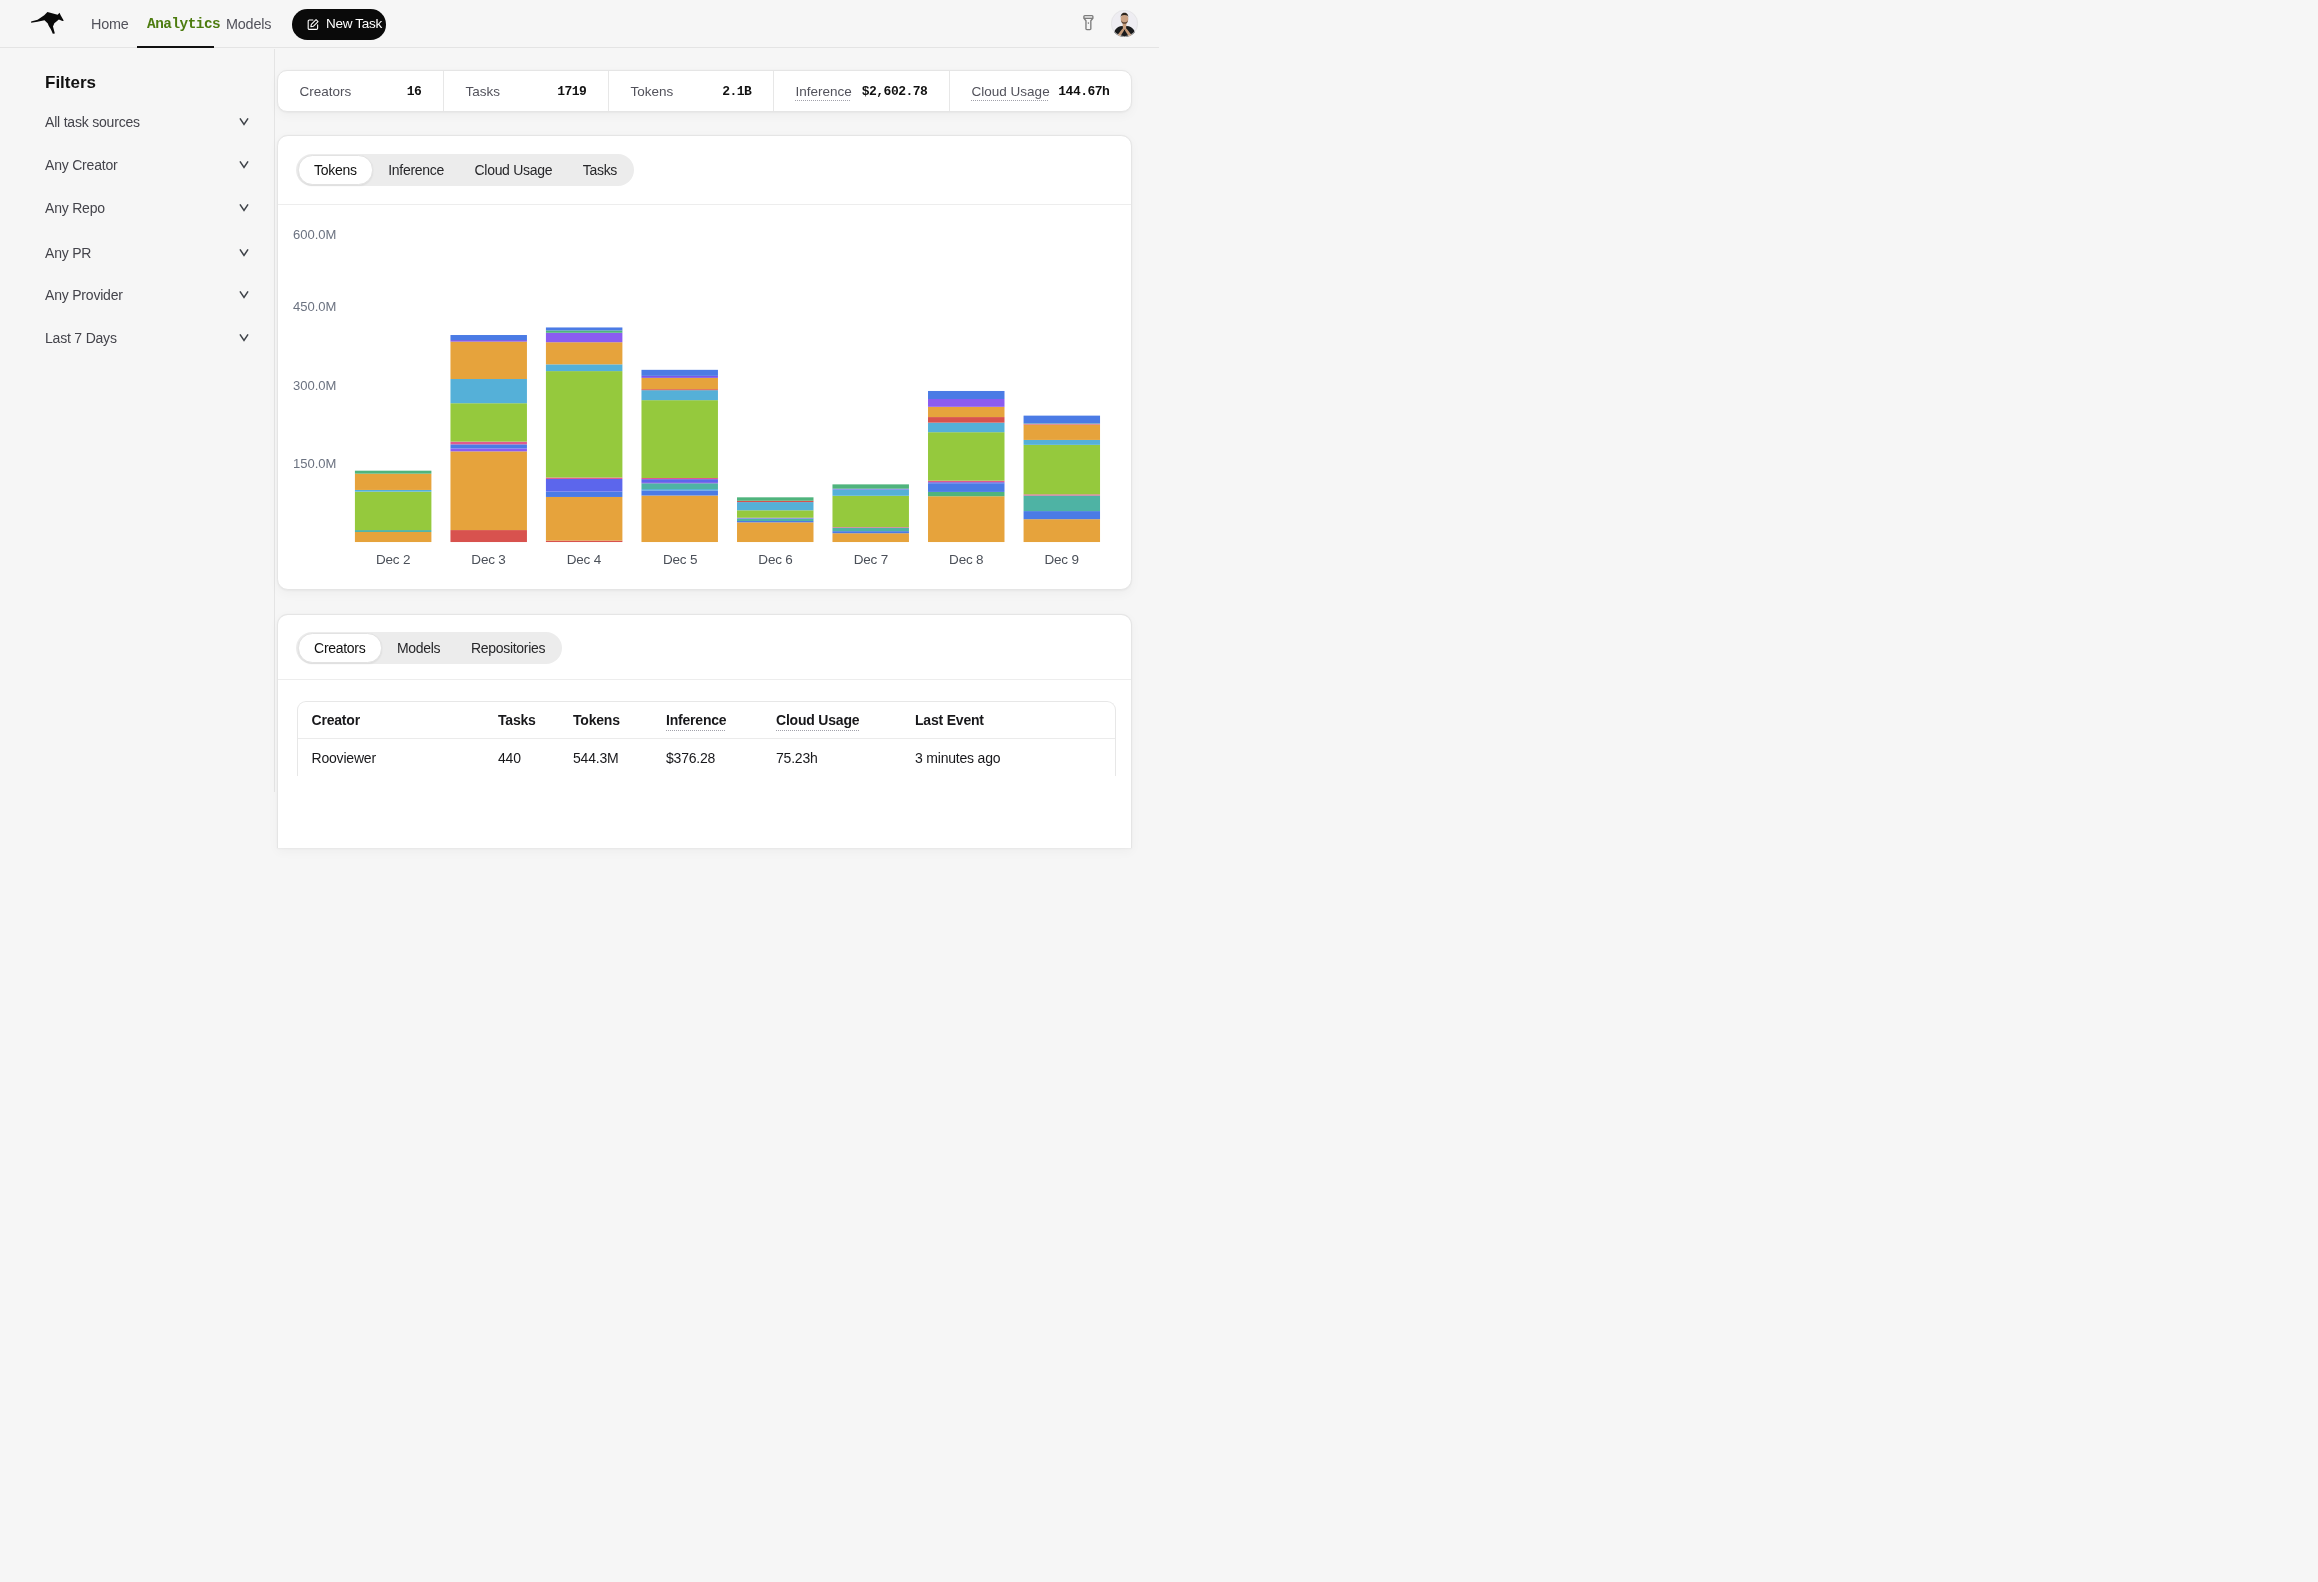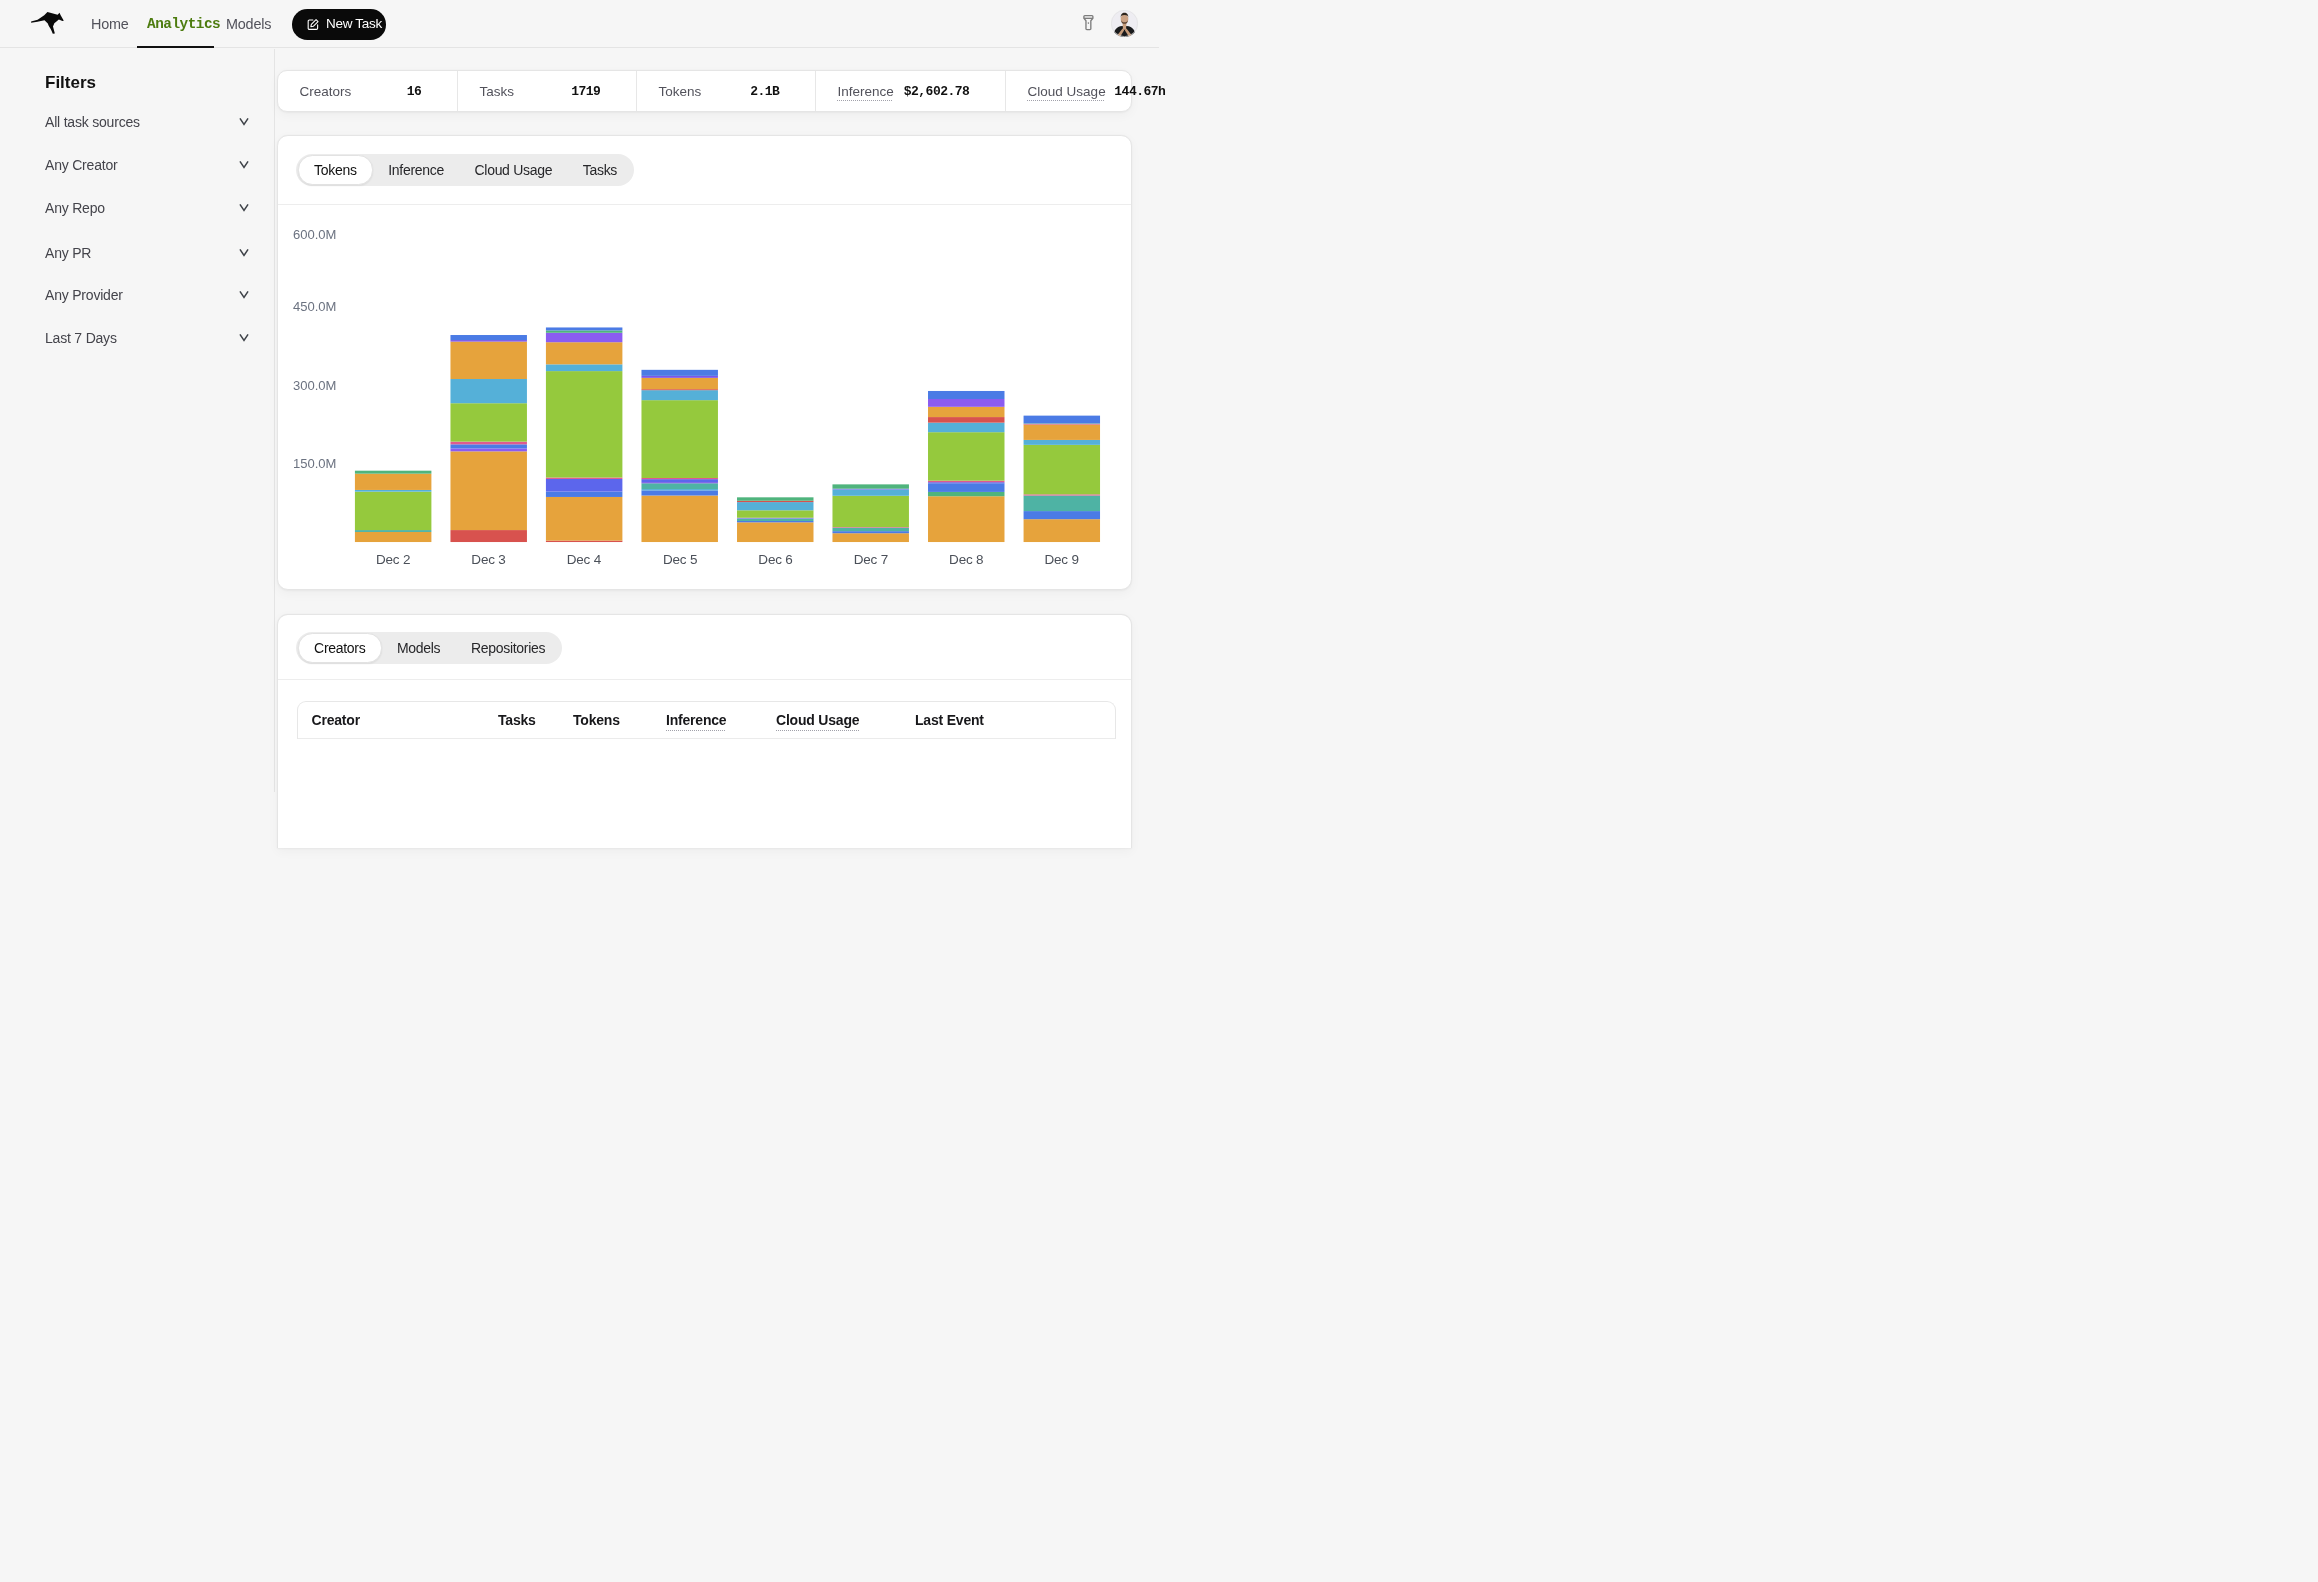--- a/index.html
+++ b/index.html
@@ -19,21 +19,21 @@
 
   
   #sidebar { position:absolute; left:0; top:49px; width:255px; height:743px;
     border-right:0.9px solid #e4e4e4;margin-left:20px; }
   #filters-h { position:absolute; left:25px; top:24px; font-size:17px; font-weight:bold; color:#111; }
   .frow { position:absolute; left:25px; width:204px; height:21.6px; font-size:14px; letter-spacing:-0.2px; color:#44444b; line-height:21.6px; }
   .frow svg { position:absolute; right:0; top:5.4px; }
 
   
   .card { position:absolute; background:#fff; border:0.9px solid #e5e5e5; border-radius:10.8px;
-    box-shadow:0 0.9px 1.8px rgba(0,0,0,0.04), 0 3.6px 10.8px rgba(0,0,0,0.035);gap:14px; }
+    box-shadow:0 0.9px 1.8px rgba(0,0,0,0.04), 0 3.6px 10.8px rgba(0,0,0,0.035); }
   #stats { left:277px; top:70px; width:855px; height:42px; display:flex; border-radius:10px; }
   .scell { position:relative; flex:0 0 auto; display:flex; align-items:center; }
   .scell + .scell { border-left:0.9px solid #e7e7e7; }
   .slabel { font-size:13.5px; color:#52525b; margin-left:21.6px; }
   .slabel.dot { text-decoration:underline dotted #a1a1aa; text-underline-offset:3.6px; text-decoration-thickness:0.9px; }
   .sval { font-family:"Liberation Mono", monospace; font-weight:bold; font-size:13px;
     color:#111; margin-left:auto; margin-right:21.6px; letter-spacing:-0.5px; }
 
   #chartcard { left:277px; top:135px; width:855px; height:455px; }
   #card2 { left:277px; top:614px; width:855px; height:234px; border-bottom:none;
@@ -279,15 +279,23 @@
   <div class="hdrline" style="top:64px"></div>
   <div id="tbl">
     <div class="trow hdr">
       <span class="tc c1">Creator</span>
         <span class="tc c2">Tasks</span>
         <span class="tc c3">Tokens</span>
       <span class="tc c4 dot">Inference</span>
         <span class="tc c5 dot">Cloud Usage</span>
         <span class="tc c6">Last Event</span>
     </div>
+    <div class="trow r2">
+      <span class="tc c1">Rooviewer</span>
+        <span class="tc c2">440</span>
+        <span class="tc c3">544.3M</span>
+      <span class="tc c4">$376.28</span>
+        <span class="tc c5">75.23h</span>
+        <span class="tc c6">3 minutes ago</span>
+    </div>
   </div>
 </div>
 
 
 </body></html>

